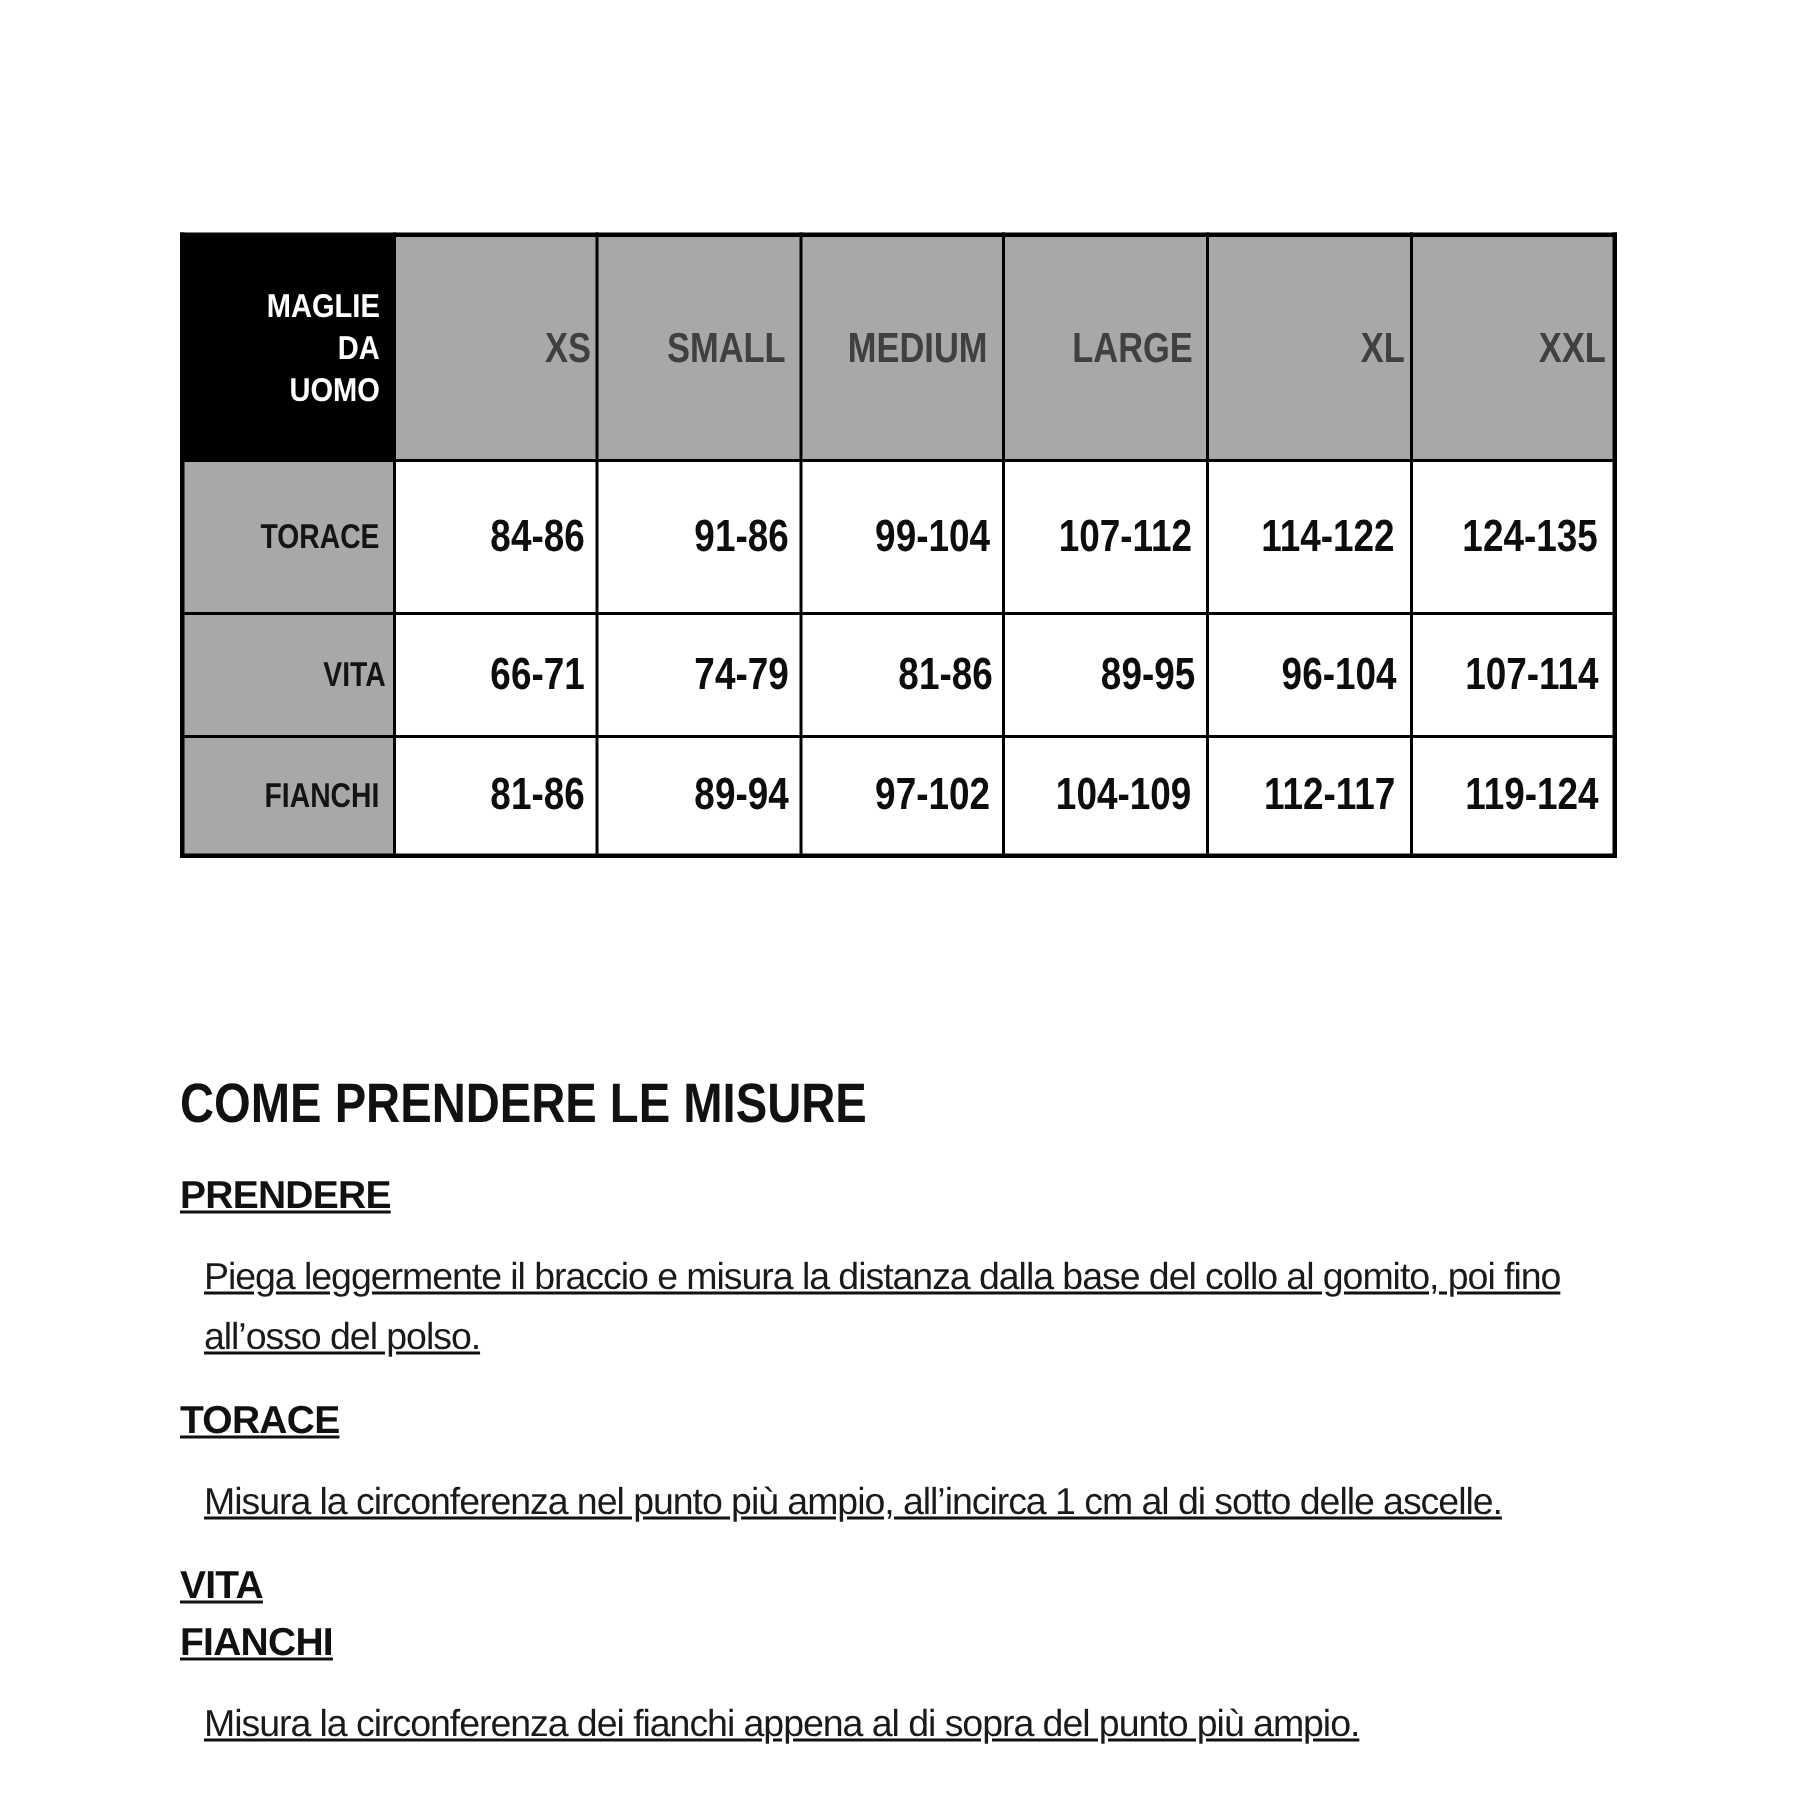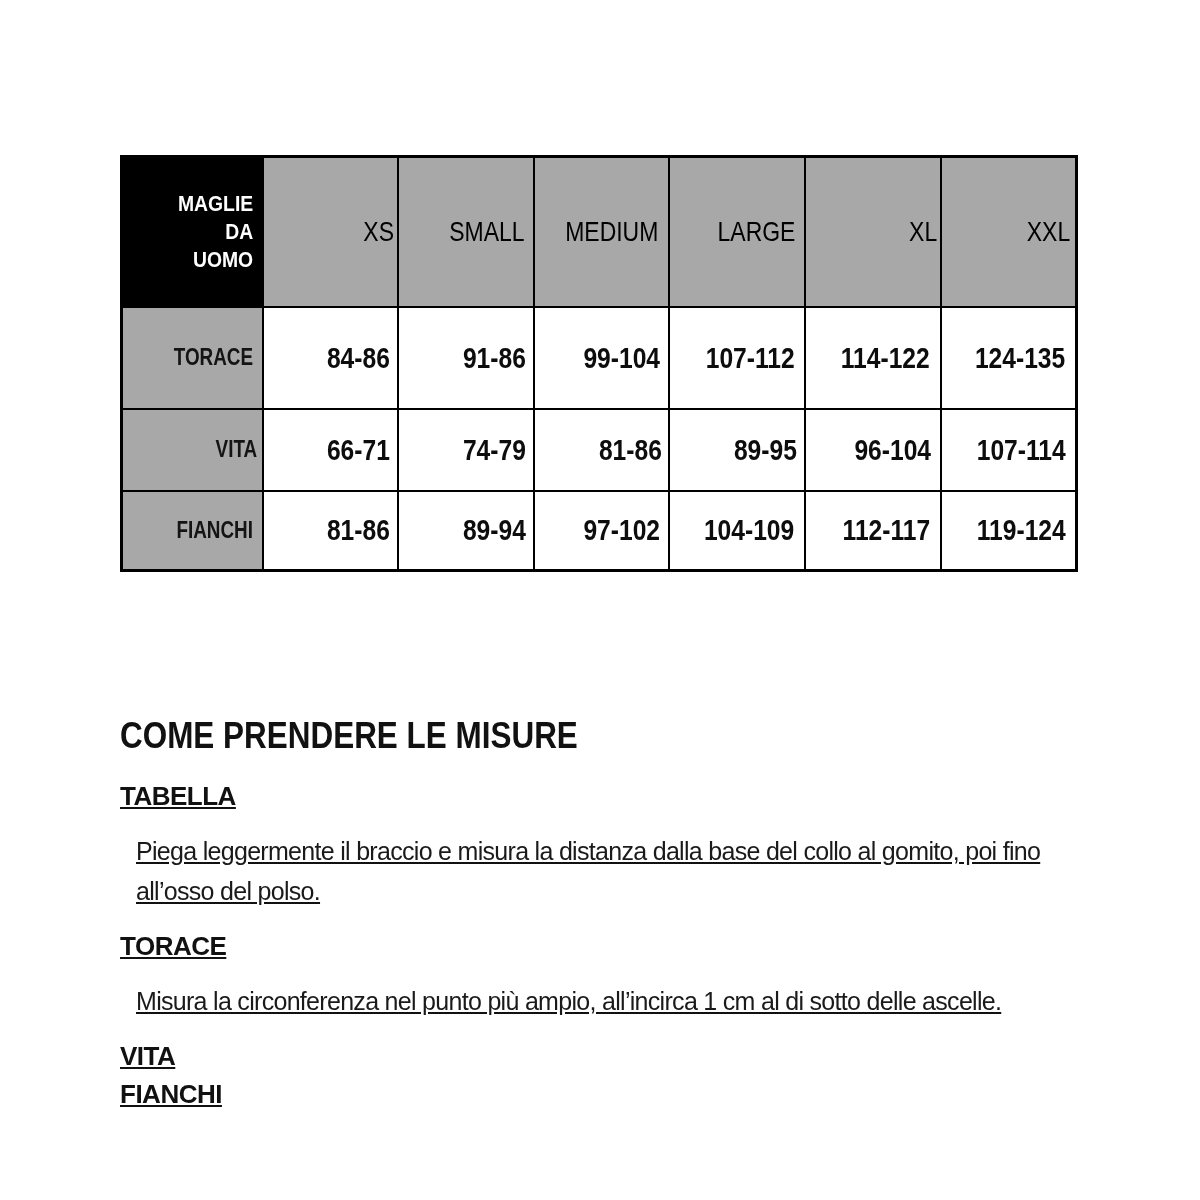--- a/index.html
+++ b/index.html
@@ -46,21 +46,21 @@
     padding:0;
   }
   tr.hdr{height:150px;}
   tr.r-torace{height:102px;}
   tr.r-vita{height:82px;}
   tr.r-fianchi{height:80px;}
   tr.r-maniche{height:108px;}
 
   th.size-col{
     background:var(--header-bg);
-    font-size:28px;font-weight:normal;color:#000000;margin-top:16px;
+    font-size:28px;font-weight:bold;color:#404040;margin-top:16px;
   }
   th.corner{
     background:var(--corner-bg);
     color:var(--corner-text);
     font-size:22px;font-weight:bold;
   }
   th.corner .corner-line{line-height:28px;}
   td.rowlabel{
     background:var(--header-bg);
     font-size:23px;font-weight:bold;color:#141414;
@@ -150,31 +150,32 @@
       <td class="val"><span class="cnd">119-124</span></td>
     </tr>
 
   </tbody>
     </table>
 
   <section class="measures">
     <h2 class="measures-heading"><span class="cnd-l2">COME PRENDERE LE MISURE</span></h2>
 
     <div class="m-item">
-      <div class="m-label">TABELLA</div>
+      <div class="m-label">PRENDERE</div>
       <p class="m-text">Piega leggermente il braccio e misura la distanza dalla base del collo al gomito, poi fino all’osso del polso.</p>
     </div>
 
     <div class="m-item">
       <div class="m-label">TORACE</div>
       <p class="m-text">Misura la circonferenza nel punto più ampio, all’incirca 1 cm al di sotto delle ascelle.</p>
     </div>
 
     <div class="m-item">
       <div class="m-label">VITA</div>
     </div>
 
     <div class="m-item">
       <div class="m-label">FIANCHI</div>
+      <p class="m-text">Misura la circonferenza dei fianchi appena al di sopra del punto più ampio.</p>
     </div>
   </section>
 
 </div>
 
 </body></html>

